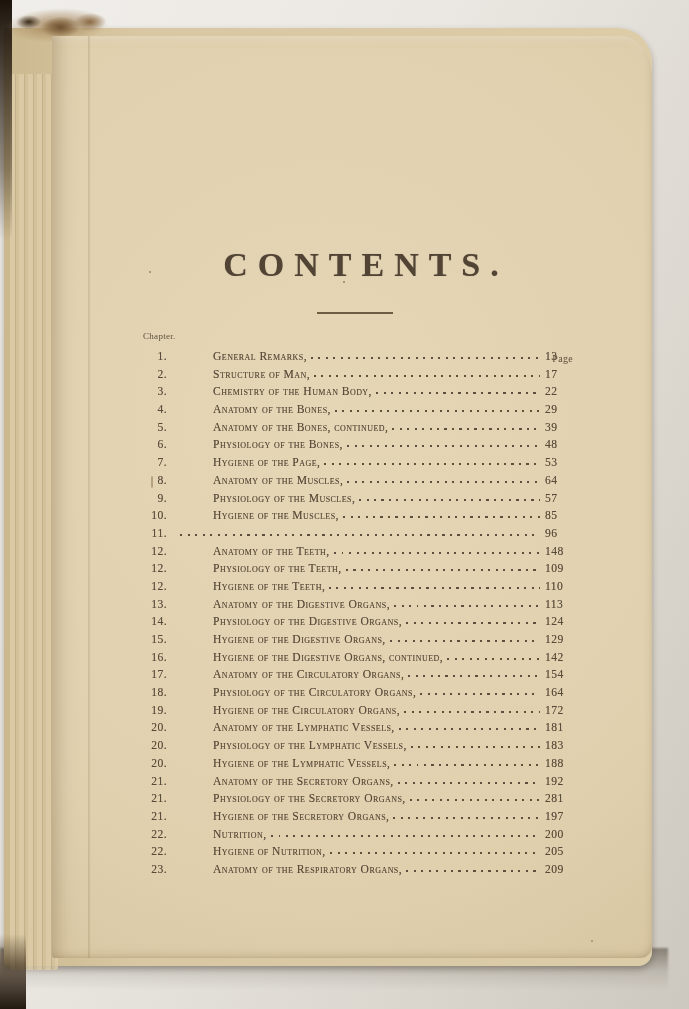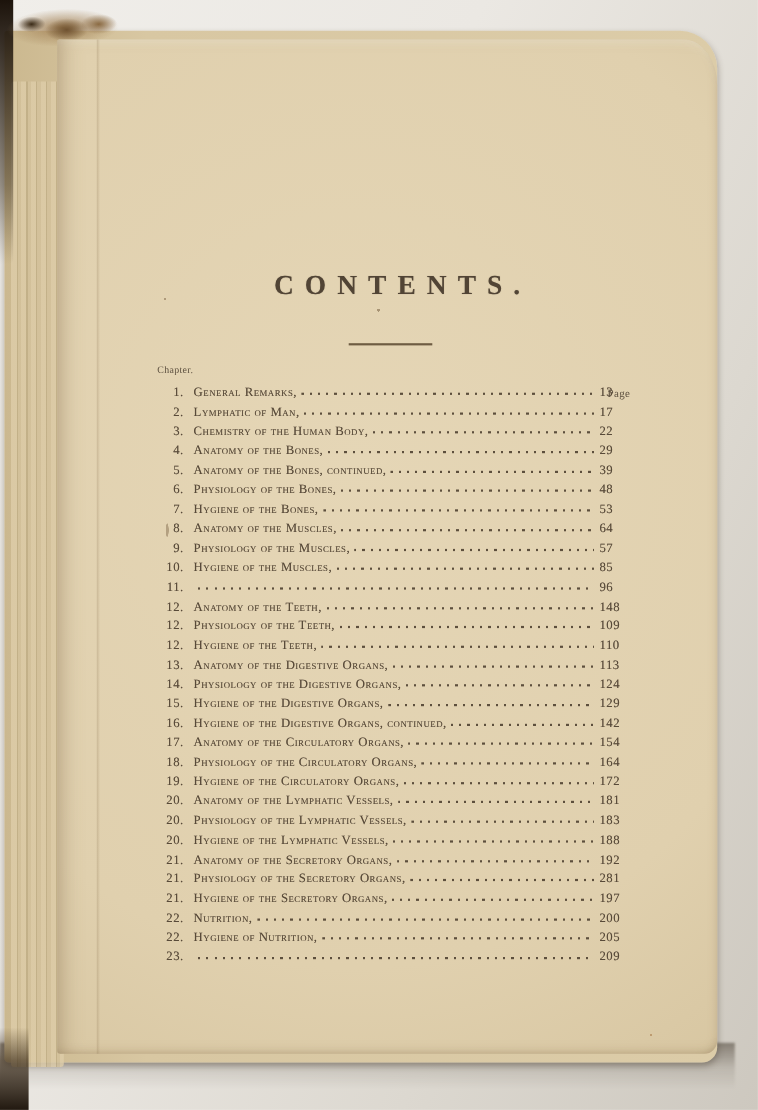--- a/index.html
+++ b/index.html
@@ -80,21 +80,21 @@
       radial-gradient(circle 1.5px at 98px 236px, rgba(110,85,55,0.45) 0 60%, transparent 70%),
       radial-gradient(circle 1.5px at 540px 905px, rgba(160,110,60,0.5) 0 60%, transparent 70%),
       radial-gradient(ellipse 2px 9px at 100px 446px, rgba(110,85,55,0.4) 0 60%, transparent 75%);
     border-radius: inherit;
   }
 
   .page-title {
     position: absolute; left: 0; top: 210px; width: 100%;
     margin: 0; padding-left: 14px;
     text-align: center;
-    font-size: 25px; font-weight: 600;
+    font-size: 34px; font-weight: 600;
     letter-spacing: 10px;
     color: #514435;
     text-shadow: 0 0 1px rgba(81,68,53,0.35);
   }
   .title-rule {
     position: absolute; left: 265px; top: 276px; width: 76px; height: 2px;
     background: #6e5c43;
   }
 
   .toc {
@@ -115,21 +115,21 @@
     display: flex; align-items: baseline;
     height: 17.7px; line-height: 17.7px;
     font-size: 11.6px;
     font-variant: small-caps;
     letter-spacing: 0.45px;
     color: #584a39;
     text-shadow: 0 0 0.5px rgba(88,74,57,0.5);
     white-space: nowrap;
   }
   .toc-row .ch { width: 24px; text-align: right; margin-right: 9px; font-variant: normal; }
-  .toc-row .ti { flex: none; }
+  .toc-row .ti { flex: none; margin-left: 37px; }
   .toc-row .leader {
     flex: 1; height: 2px; margin: 0 5px 0 4px;
     background: repeating-linear-gradient(to right, #5d4f3d 0 2px, transparent 2px 7.5px);
     position: relative; top: -1px;
     min-width: 12px;
   }
   .toc-row .pg { width: 28px; text-align: left; font-variant: normal; }
 </style>
 </head>
 <body>
@@ -157,21 +157,21 @@
       </div>
       <div id="toc-rows">
           <div class="toc-row">
             <span class="ch">1.</span>
             <span class="ti">General Remarks,</span>
             <span class="leader"></span>
             <span class="pg">13</span>
           </div>
           <div class="toc-row">
             <span class="ch">2.</span>
-            <span class="ti">Lymphatic of Man,</span>
+            <span class="ti">Structure of Man,</span>
             <span class="leader"></span>
             <span class="pg">17</span>
           </div>
           <div class="toc-row">
             <span class="ch">3.</span>
             <span class="ti">Chemistry of the Human Body,</span>
             <span class="leader"></span>
             <span class="pg">22</span>
           </div>
           <div class="toc-row">
@@ -187,21 +187,21 @@
             <span class="pg">39</span>
           </div>
           <div class="toc-row">
             <span class="ch">6.</span>
             <span class="ti">Physiology of the Bones,</span>
             <span class="leader"></span>
             <span class="pg">48</span>
           </div>
           <div class="toc-row">
             <span class="ch">7.</span>
-            <span class="ti">Hygiene of the Bones,</span>
+            <span class="ti">Hygiene of the Page,</span>
             <span class="leader"></span>
             <span class="pg">53</span>
           </div>
           <div class="toc-row">
             <span class="ch">8.</span>
             <span class="ti">Anatomy of the Muscles,</span>
             <span class="leader"></span>
             <span class="pg">64</span>
           </div>
           <div class="toc-row">
@@ -324,19 +324,20 @@
             <span class="pg">200</span>
           </div>
           <div class="toc-row">
             <span class="ch">22.</span>
             <span class="ti">Hygiene of Nutrition,</span>
             <span class="leader"></span>
             <span class="pg">205</span>
           </div>
           <div class="toc-row">
             <span class="ch">23.</span>
+            <span class="ti">Anatomy of the Respiratory Organs,</span>
             <span class="leader"></span>
             <span class="pg">209</span>
           </div>
         </div>
     </div>
   </div>
 </div>
 
 </body></html>

